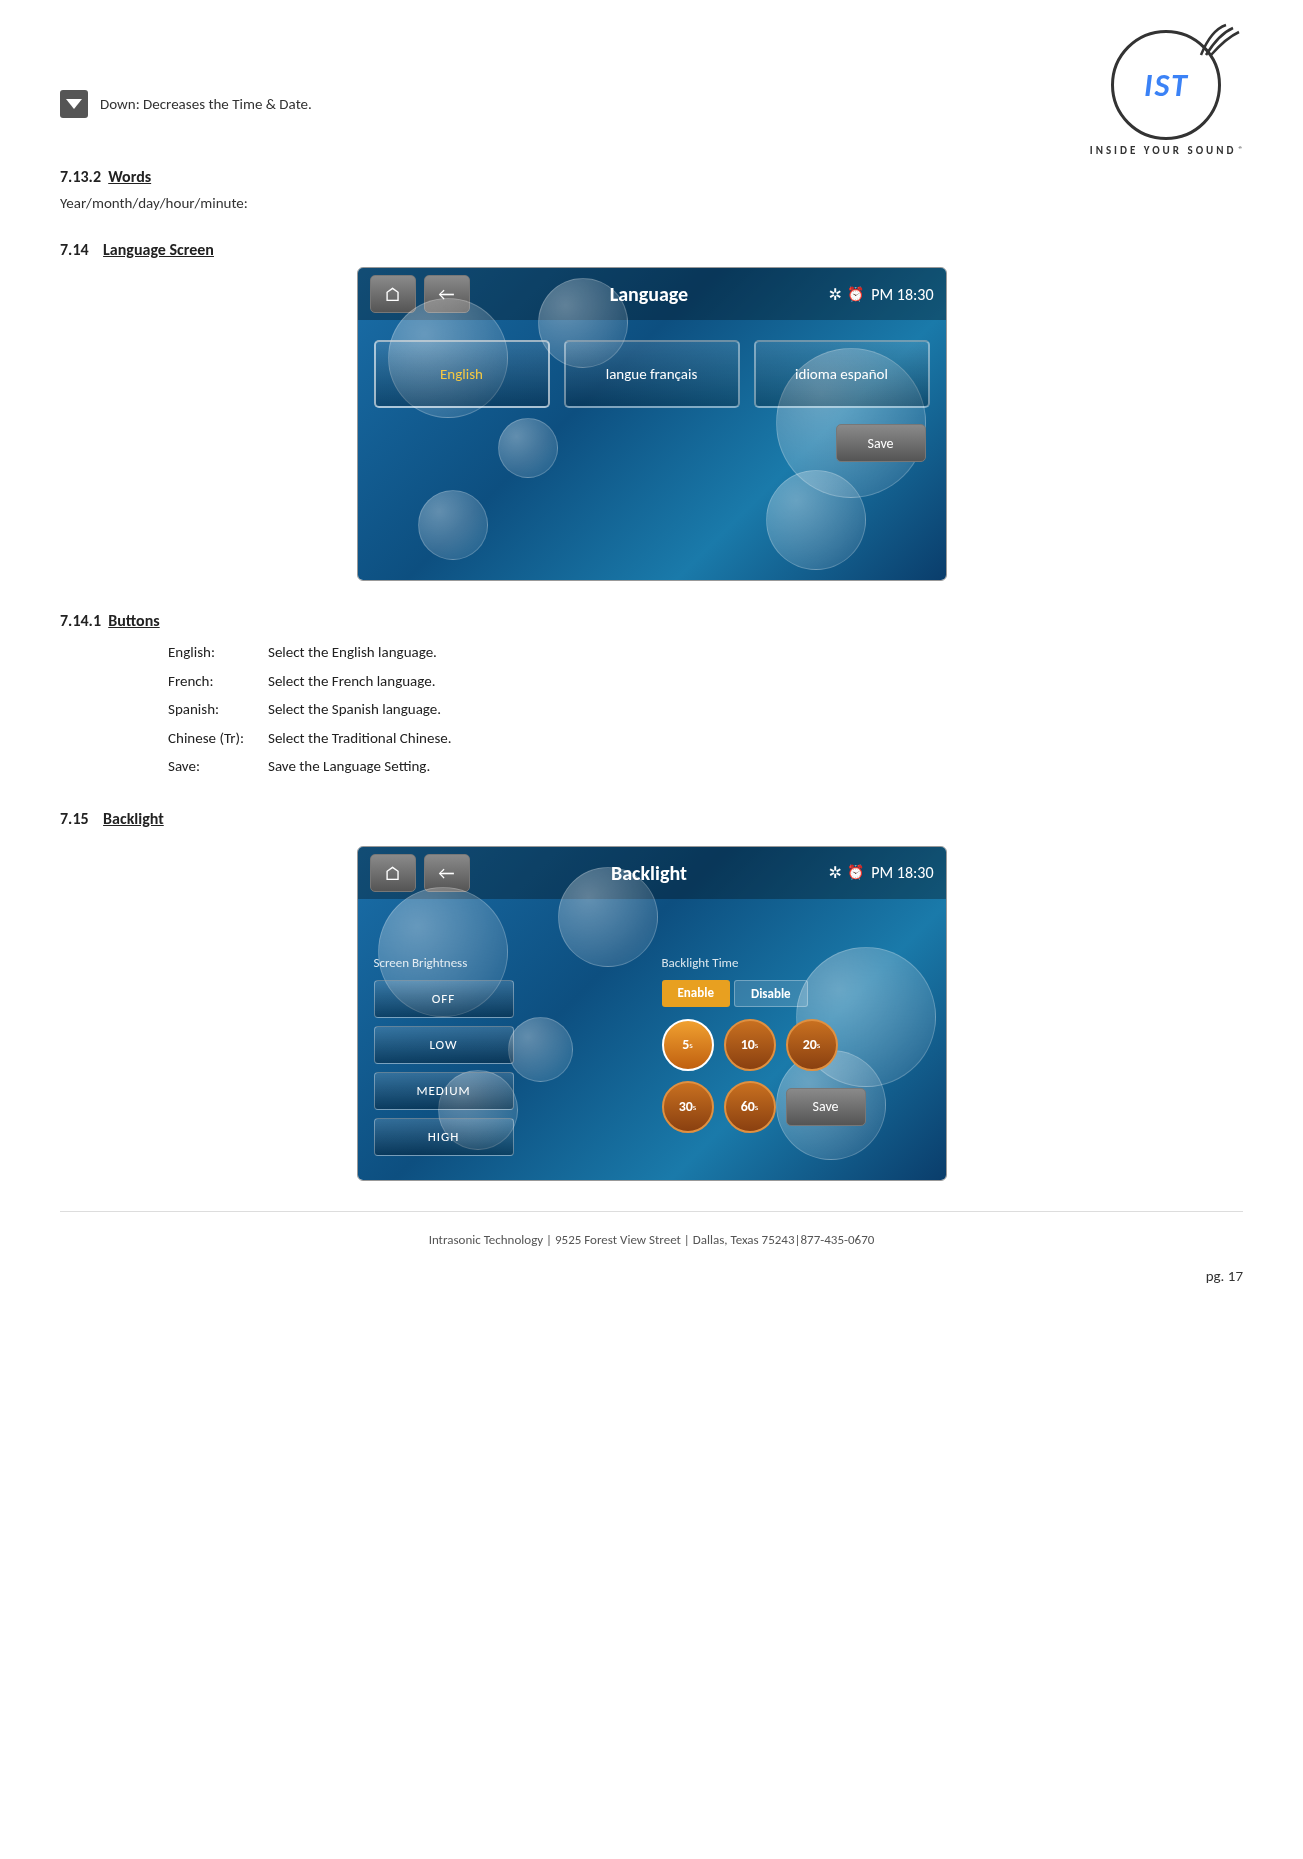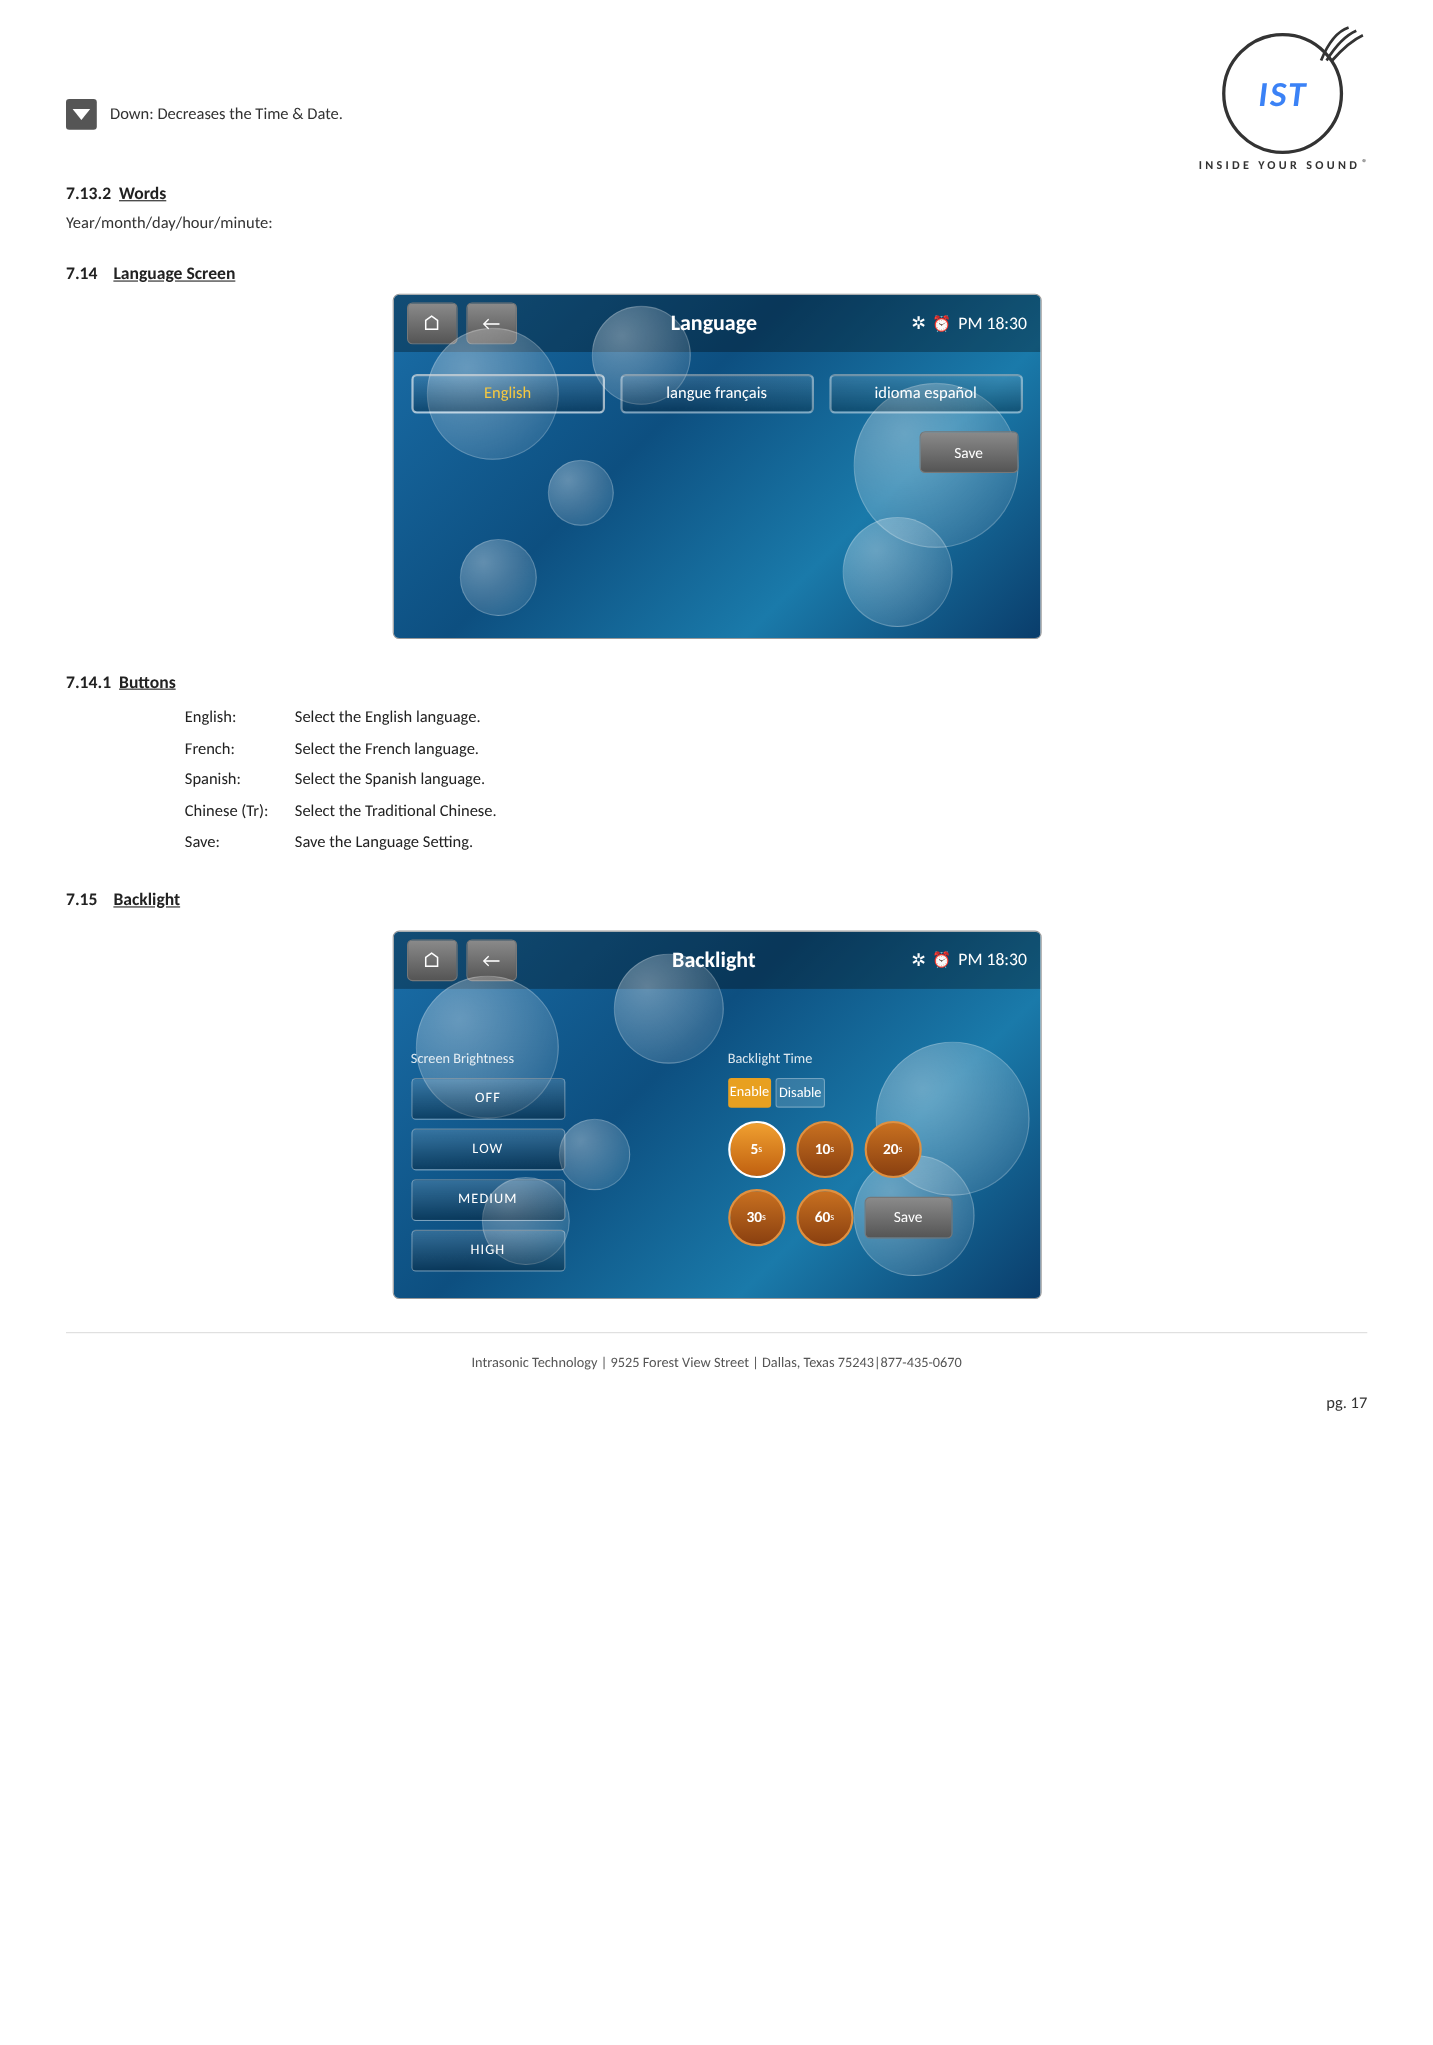--- a/index.html
+++ b/index.html
@@ -163,21 +163,21 @@
       min-height: 260px;
     }
     .lang-buttons-row {
       display: flex;
       gap: 14px;
       margin-bottom: 16px;
       justify-content: center;
     }
     .lang-btn {
       flex: 1;
-      height: 36px;
+      height: 68px;
       border-radius: 5px;
       display: flex;
       align-items: center;
       justify-content: center;
       font-size: 15px;
       color: #fff;
       border: 2px solid rgba(255,255,255,0.4);
       background: linear-gradient(to bottom, rgba(255,255,255,0.12), rgba(0,0,0,0.25));
       cursor: pointer;
     }
@@ -273,25 +273,26 @@
       letter-spacing: 1px;
       margin-bottom: 8px;
       cursor: pointer;
     }
     .enable-disable-row {
       display: flex;
       gap: 4px;
       margin-bottom: 12px;
     }
     .enable-btn {
-      padding: 5px 2px;
+      padding: 5px 16px;
       border-radius: 3px;
       font-size: 13px;
       cursor: pointer;
       color: #fff;
+      font-weight: bold;
     }
     .enable-btn.active {
       background: #e8a020;
     }
     .enable-btn.inactive {
       background: rgba(255,255,255,0.15);
       border: 1px solid rgba(255,255,255,0.3);
     }
     .time-circle-row {
       display: flex;

